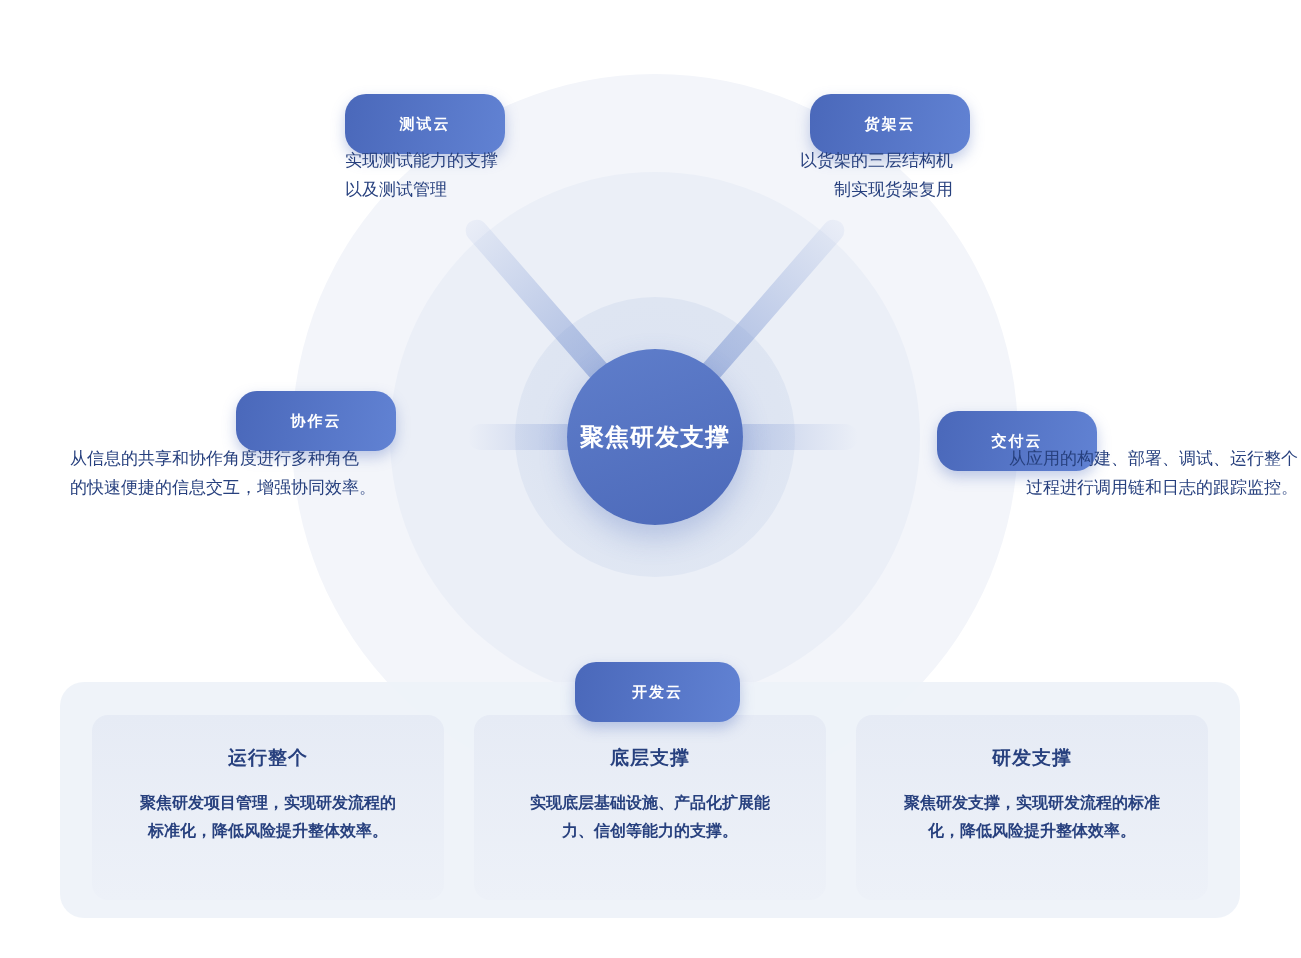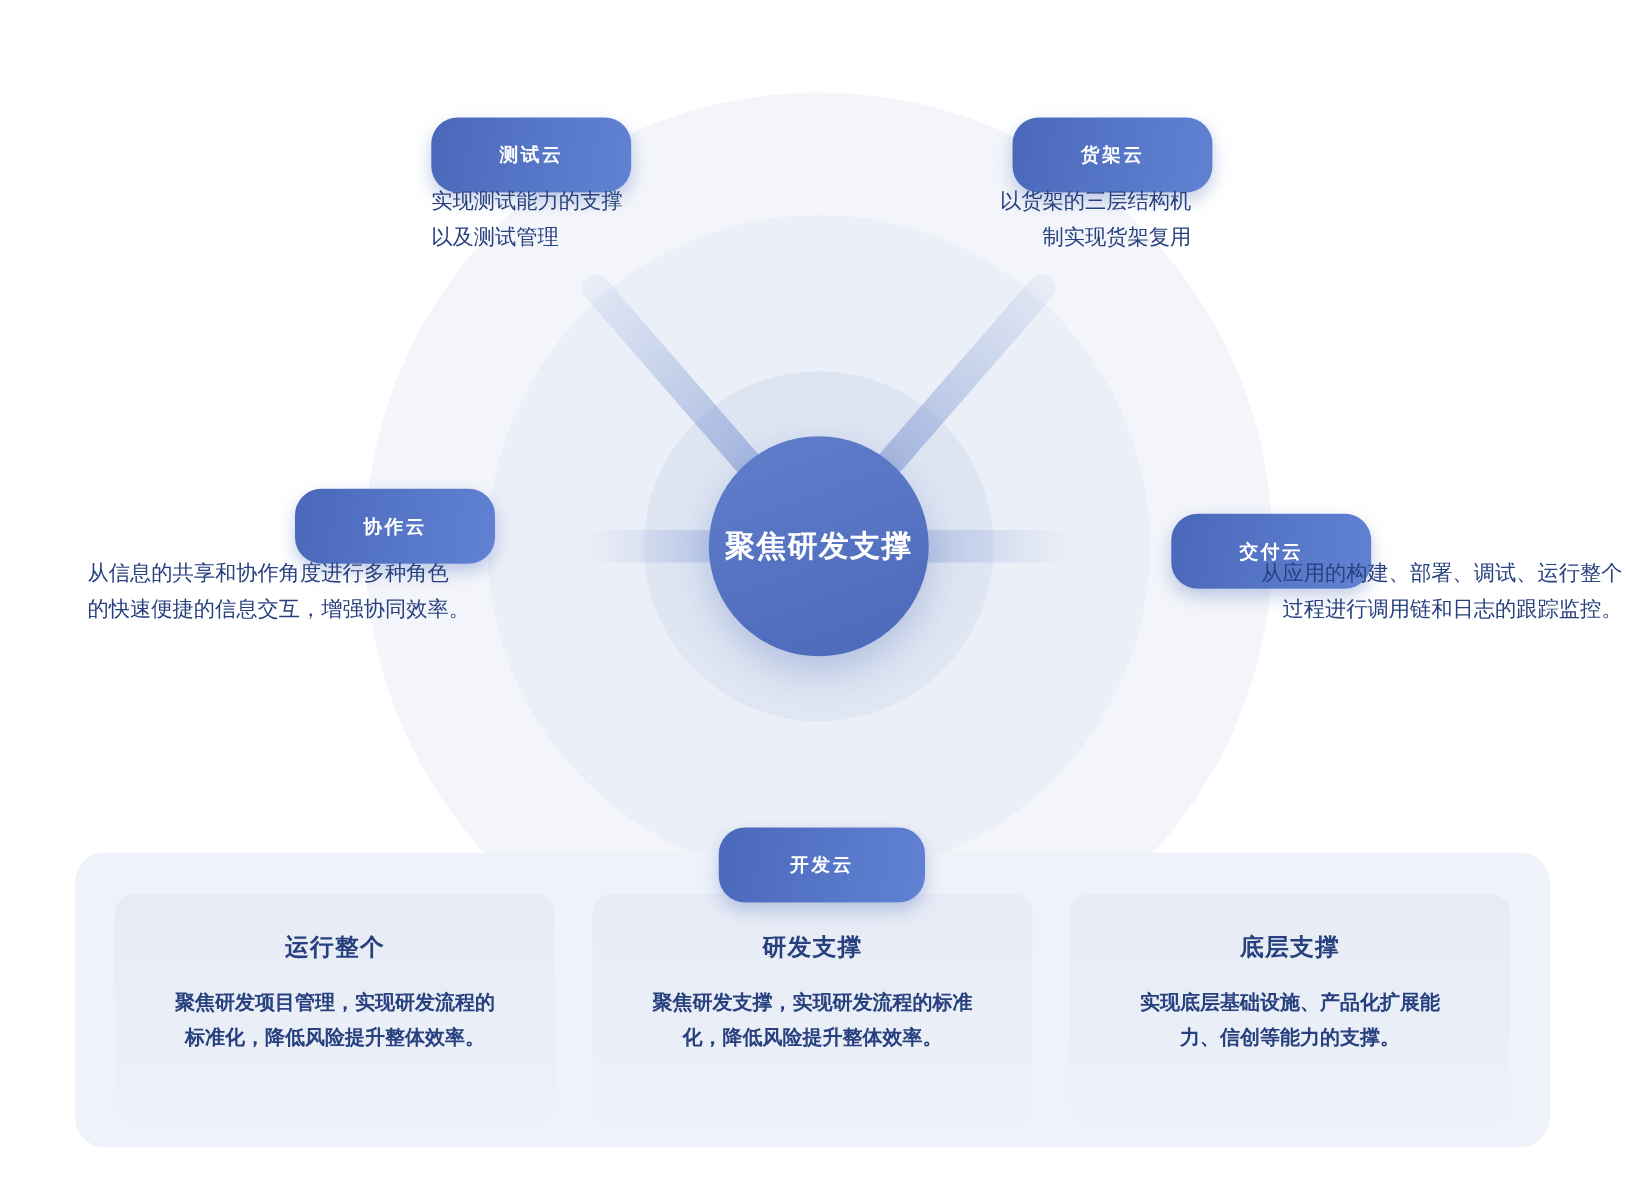--- a/index.html
+++ b/index.html
@@ -162,26 +162,26 @@
   <div class="desc desc-delivery">从应用的构建、部署、调试、运行整个
 过程进行调用链和日志的跟踪监控。</div>
 
   <div class="panel">
     <div class="card">
       <div class="card-title">运行整个</div>
       <div class="card-desc">聚焦研发项目管理，实现研发流程的
 标准化，降低风险提升整体效率。</div>
     </div>
     <div class="card">
+      <div class="card-title">底层支撑</div>
+      <div class="card-desc">实现底层基础设施、产品化扩展能
+力、信创等能力的支撑。</div>
+    </div>
+    <div class="card">
       <div class="card-title">研发支撑</div>
       <div class="card-desc">聚焦研发支撑，实现研发流程的标准
 化，降低风险提升整体效率。</div>
-    </div>
-    <div class="card">
-      <div class="card-title">底层支撑</div>
-      <div class="card-desc">实现底层基础设施、产品化扩展能
-力、信创等能力的支撑。</div>
     </div>
   </div>
 
   <div class="pill pill-dev">开发云</div>
 
 </div>
 
 </body></html>

